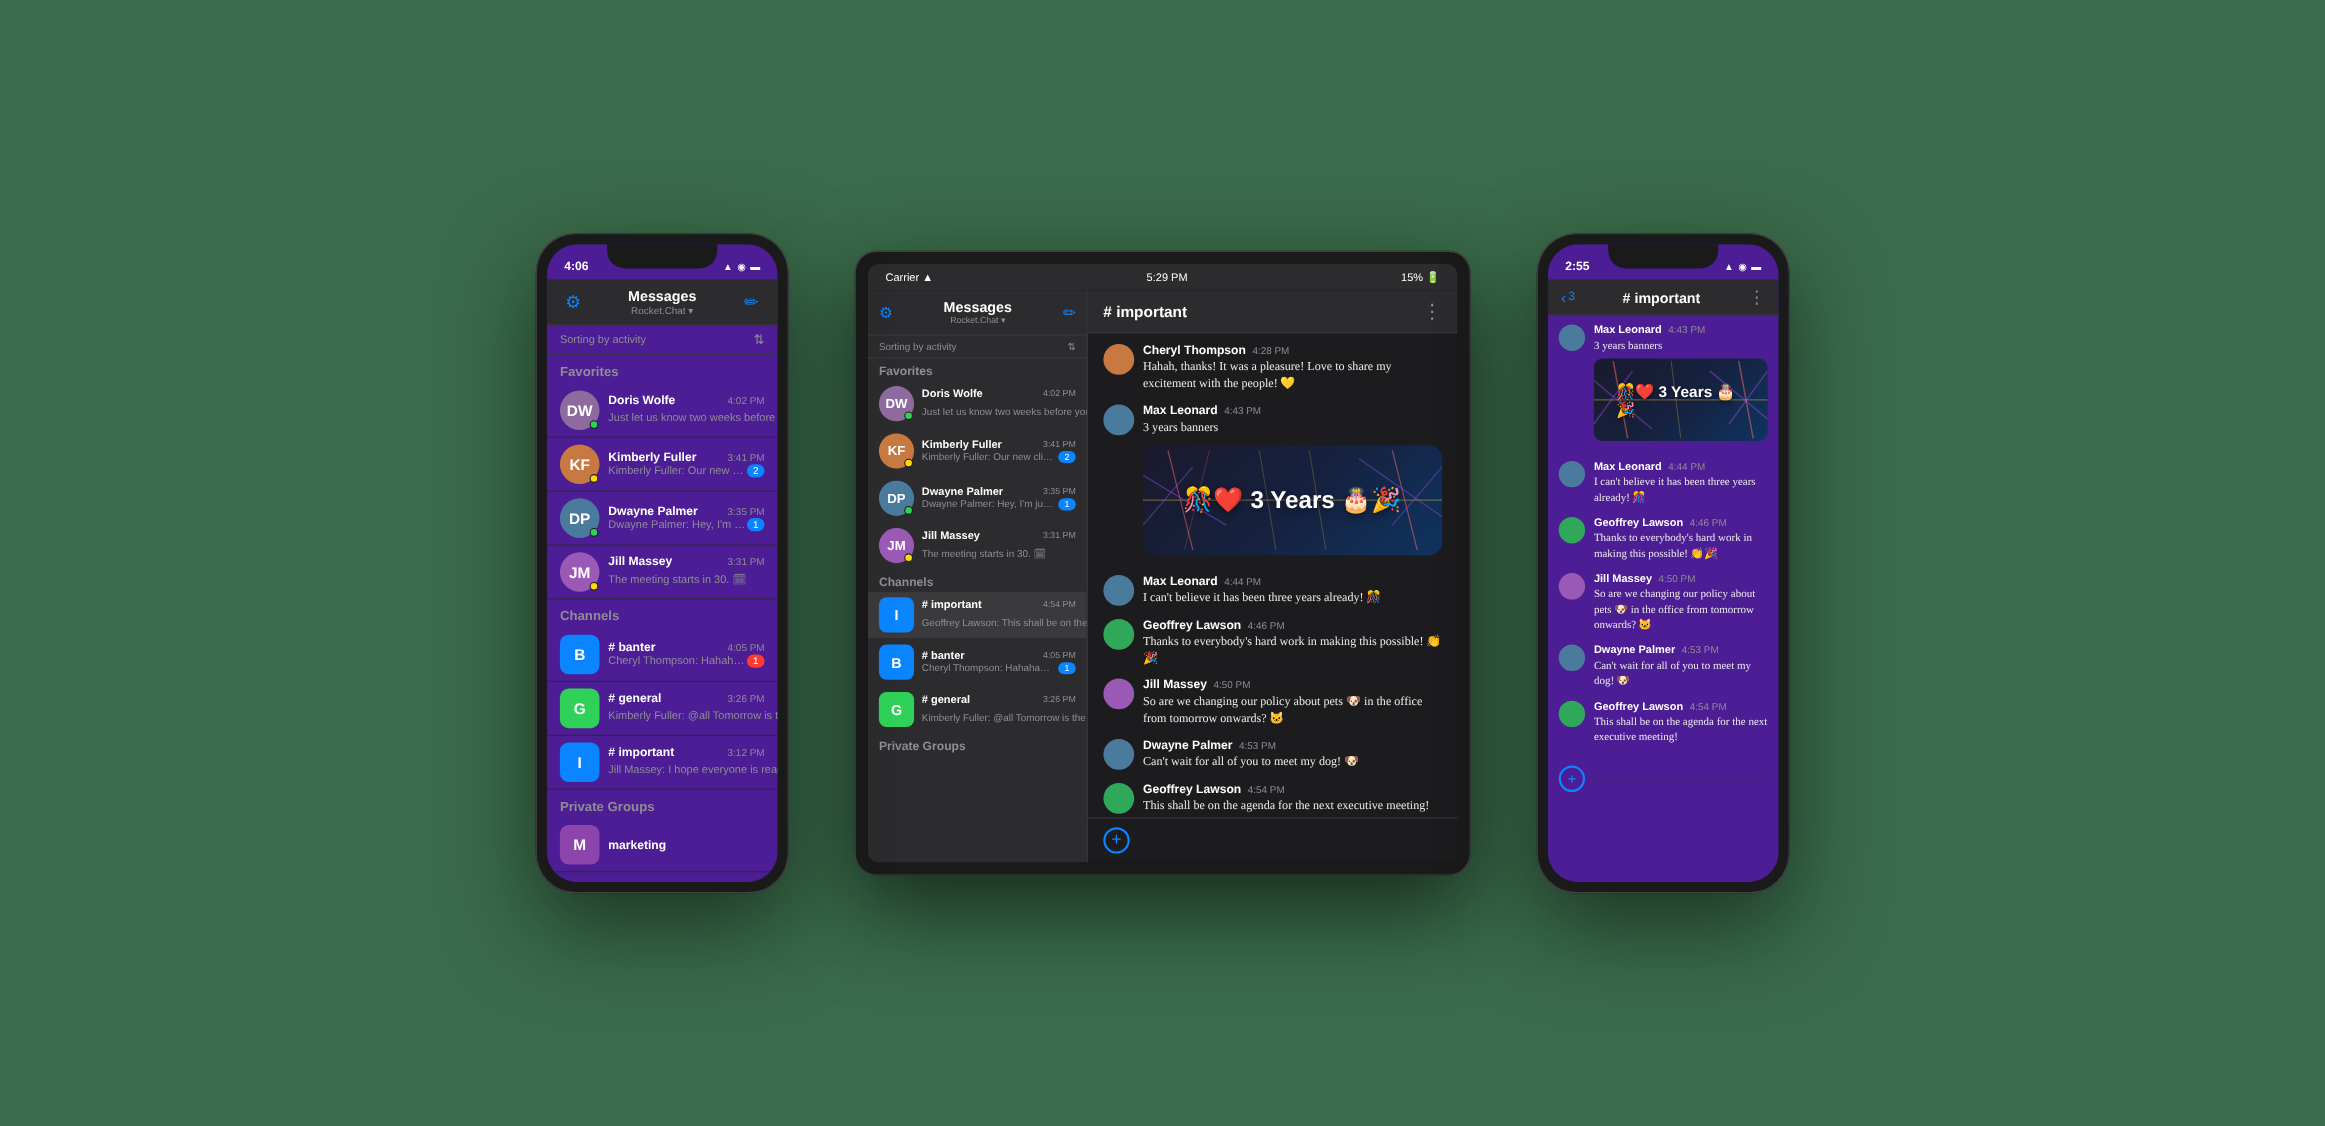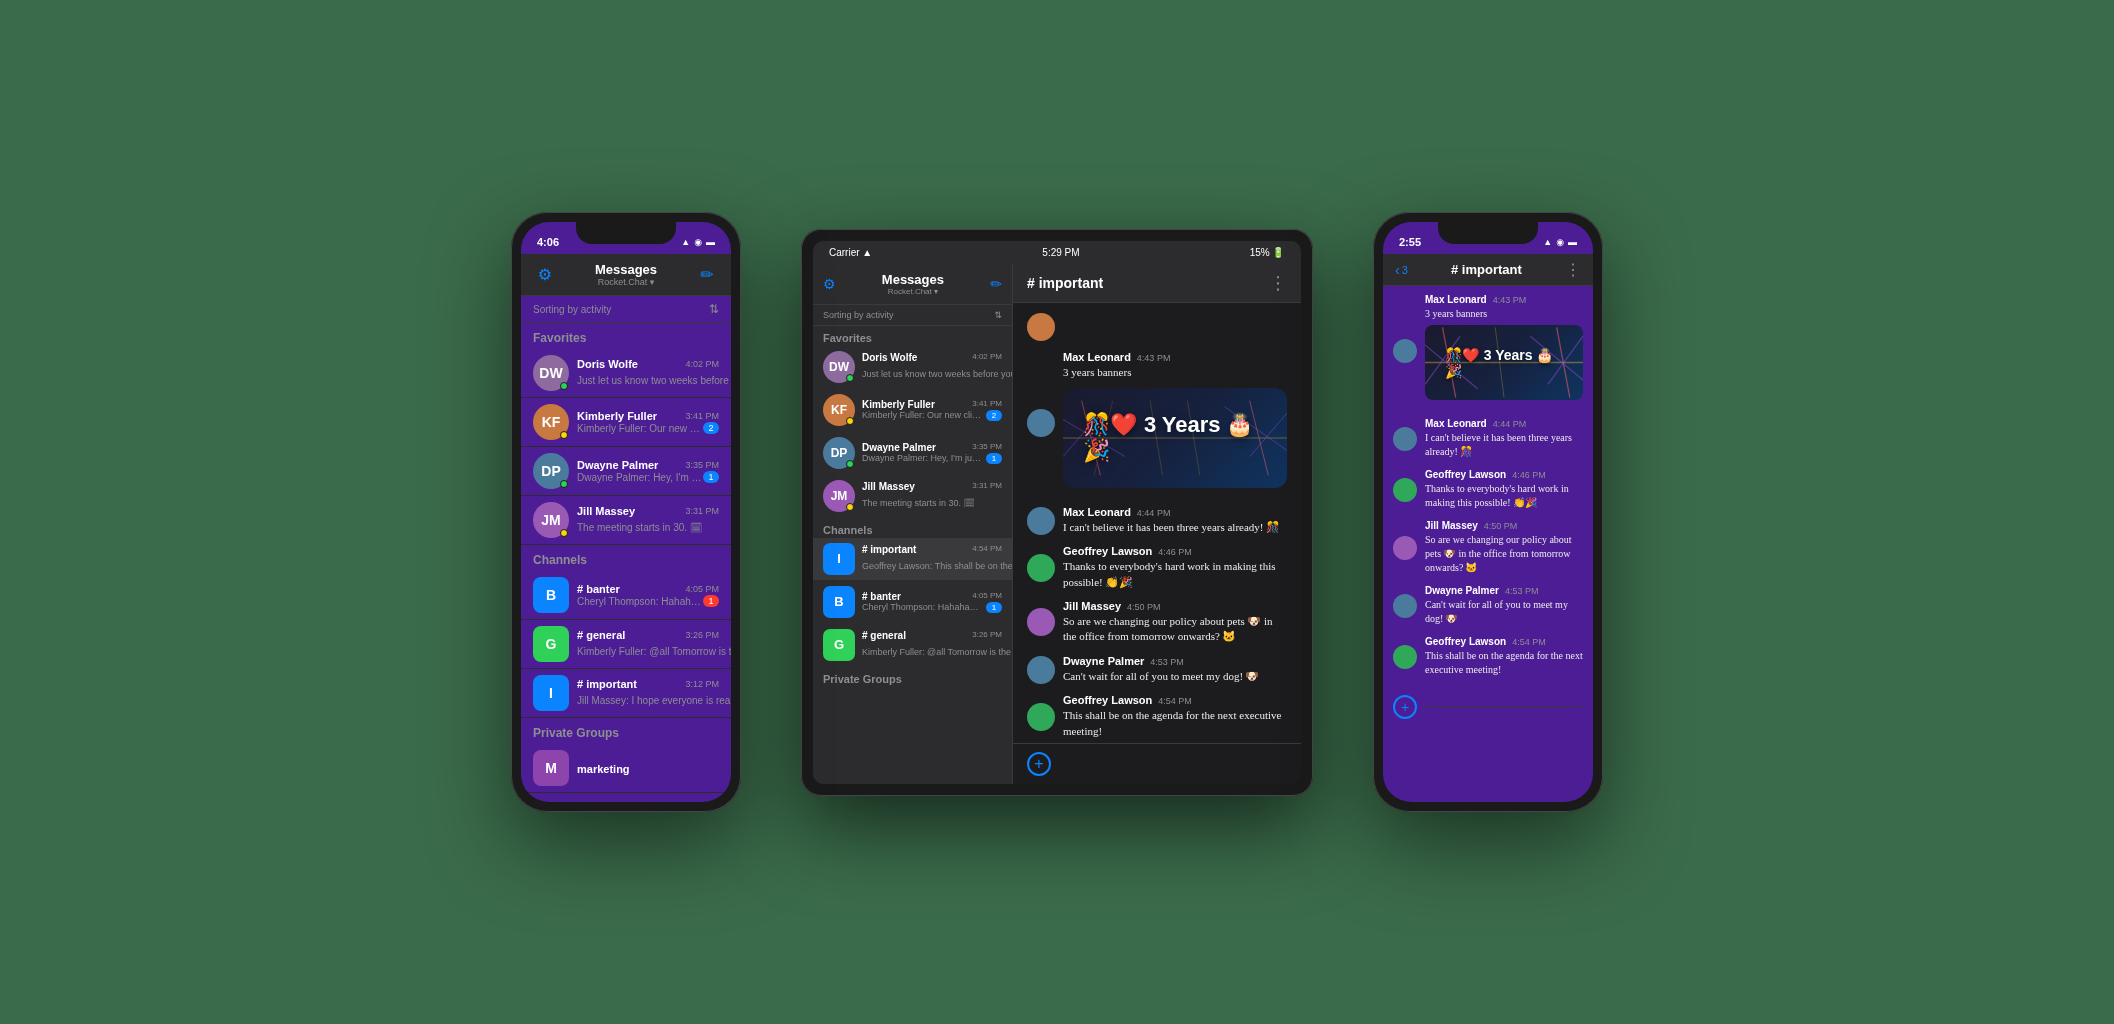--- a/index.html
+++ b/index.html
@@ -207,21 +207,21 @@
       border-radius: 8px;
       font-size: 9px;
       padding: 1px 5px;
       min-width: 16px;
       text-align: center;
     }
     .badge-red { background: #ff3b30; }
 
     
     .tablet {
-      width: 512px;
+      width: 560px;
       background: #1a1a1a;
       border-radius: 20px;
       padding: 12px;
       box-shadow: 0 30px 80px rgba(0,0,0,0.6), inset 0 0 0 1px #444;
     }
     .tablet-inner {
       background: #1c1c1e;
       border-radius: 10px;
       overflow: hidden;
       display: flex;
@@ -350,21 +350,20 @@
     .tablet-messages {
       flex: 1;
       overflow-y: auto;
       padding: 10px 14px;
     }
 
     .msg-row {
       display: flex;
       gap: 8px;
       margin-bottom: 10px;
-      align-items: center;
     }
     .msg-avatar {
       width: 28px;
       height: 28px;
       border-radius: 50%;
       background: #555;
       flex-shrink: 0;
     }
     .msg-content { flex: 1; }
     .msg-header {
@@ -730,20 +729,27 @@
 
           <div class="tablet-chat-header">
             <span class="tablet-chat-title"># important</span>
             <span style="color:#8e8e93;font-size:18px;">⋮</span>
           </div>
 
           <div class="tablet-messages">
 
             <div class="msg-row">
               <div class="msg-avatar" style="background:#c87941;"></div>
+              <div class="msg-content">
+                <div class="msg-header">
+                  <span class="msg-name">Cheryl Thompson</span>
+                  <span class="msg-time">4:28 PM</span>
+                </div>
+                <div class="msg-text">Hahah, thanks! It was a pleasure! Love to share my excitement with the people! 💛</div>
+              </div>
             </div>
 
             <div class="msg-row">
               <div class="msg-avatar" style="background:#4a7b9d;"></div>
               <div class="msg-content">
                 <div class="msg-header">
                   <span class="msg-name">Max Leonard</span>
                   <span class="msg-time">4:43 PM</span>
                 </div>
                 <div class="msg-text">3 years banners</div>

